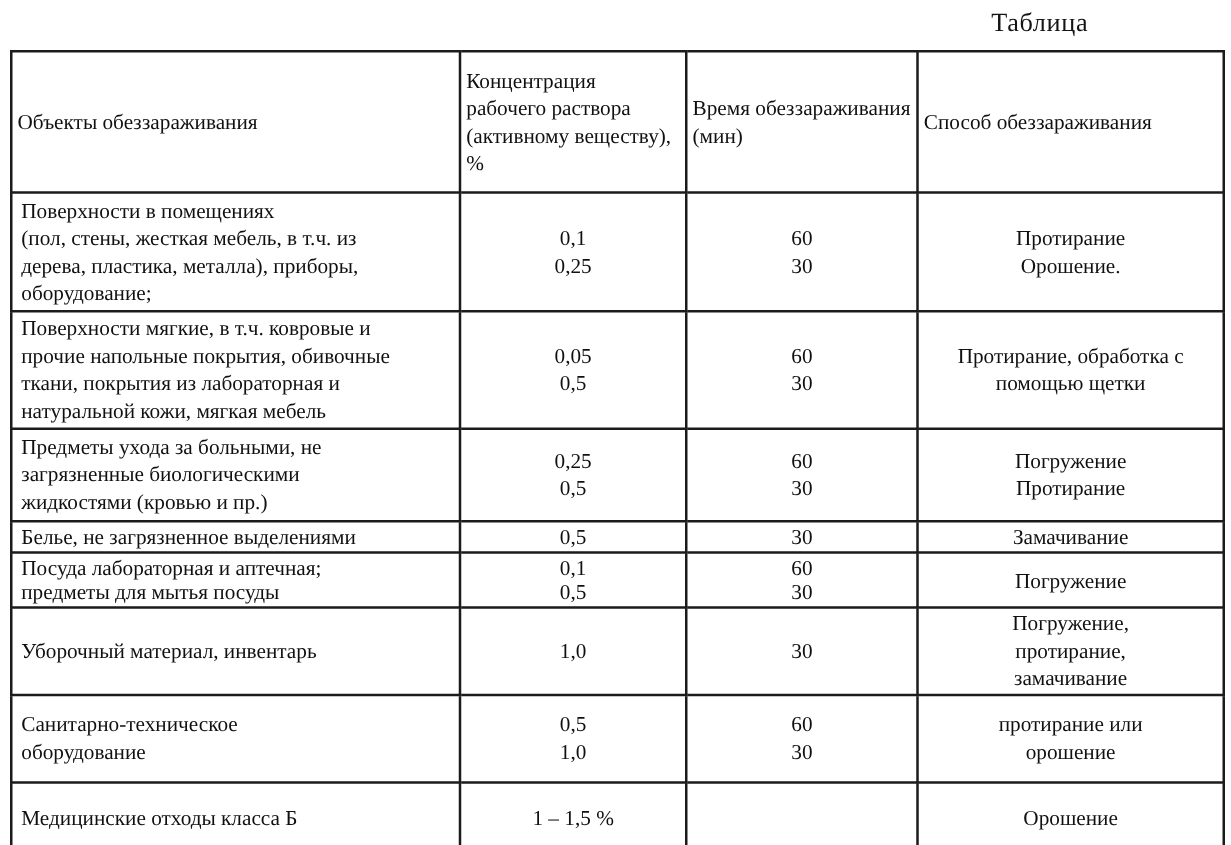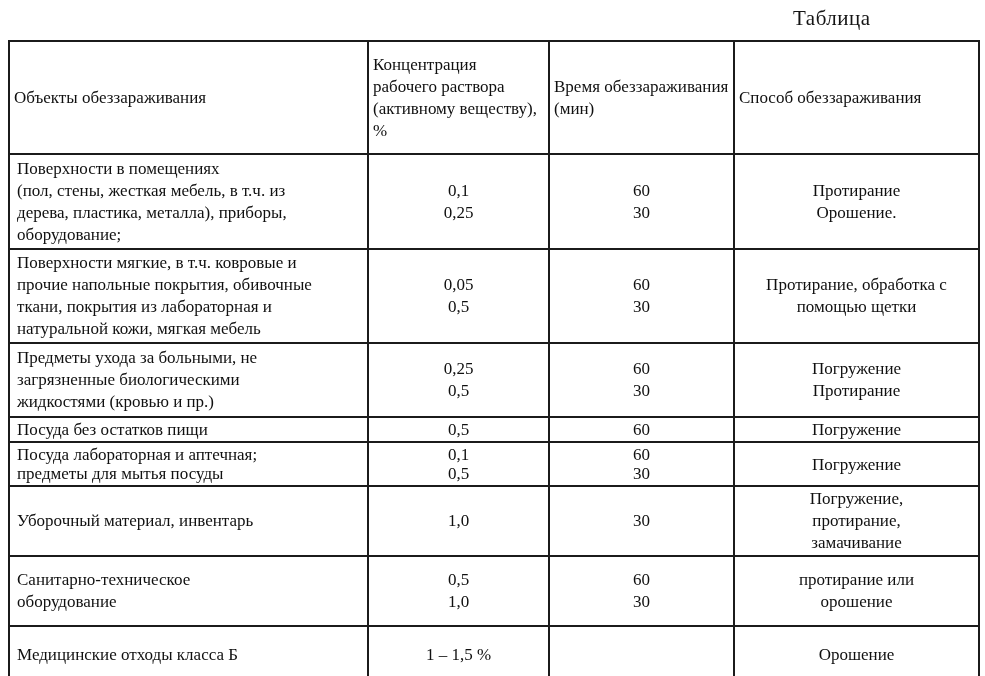--- a/index.html
+++ b/index.html
@@ -145,30 +145,30 @@
             <span class="line">60</span>
             <span class="line">30</span>
           </td>
           <td class="col-center">
             <span class="line">Погружение</span>
             <span class="line">Протирание</span>
           </td>
         </tr>
         <tr>
           <td class="col-object">
-            <span class="line">Посуда без остатков пищи</span>
-          </td>
-          <td class="col-center">
-            <span class="line">0,5</span>
-          </td>
-          <td class="col-center">
-            <span class="line">60</span>
-          </td>
-          <td class="col-center">
-            <span class="line">Погружение</span>
+            <span class="line">Белье, не загрязненное  выделениями</span>
+          </td>
+          <td class="col-center">
+            <span class="line">0,5</span>
+          </td>
+          <td class="col-center">
+            <span class="line">30</span>
+          </td>
+          <td class="col-center">
+            <span class="line">Замачивание</span>
           </td>
         </tr>
         <tr>
           <td class="col-object">
             <span class="line">Посуда лабораторная и аптечная;</span>
             <span class="line">предметы для мытья посуды</span>
           </td>
           <td class="col-center">
             <span class="line">0,1</span>
             <span class="line">0,5</span>

